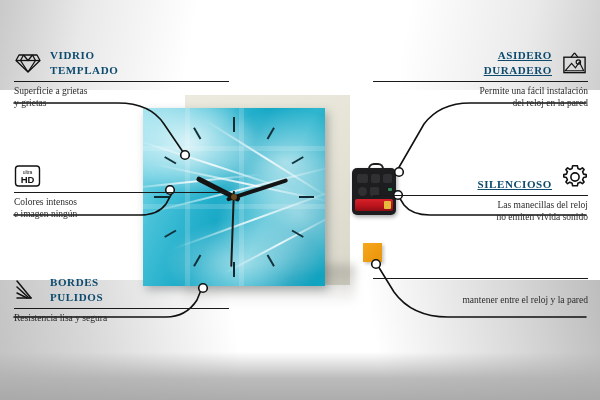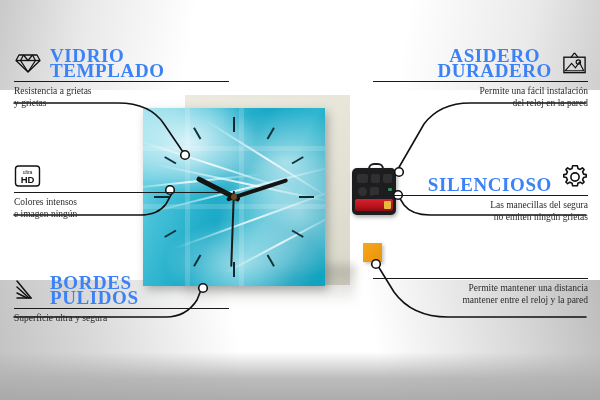--- a/index.html
+++ b/index.html
@@ -56,24 +56,24 @@
   .foam{position:absolute;left:363px;top:243px;width:19px;height:19px;
     background:linear-gradient(135deg,#f7a81b,#e8930c);box-shadow:2px 2px 3px rgba(0,0,0,.22);}
 
   
   .connectors{position:absolute;inset:0;pointer-events:none;}
 
   
   .feat{position:absolute;width:215px;}
   .feat .head{display:flex;align-items:center;gap:9px;}
   .feat.right .head{justify-content:flex-end;}
-  .feat .titles{font-family:"Liberation Serif",serif;font-weight:700;color:#3b82f6;
-    font-size:19px;line-height:15px;letter-spacing:.6px;text-transform:uppercase;}
+  .feat .titles{font-family:"Liberation Serif",serif;font-weight:700;color:#0c4a6e;
+    font-size:11px;line-height:15px;letter-spacing:.6px;text-transform:uppercase;}
   .feat.left .titles{text-align:left;}
-  .feat.right .titles{text-align:center;}
+  .feat.right .titles{text-align:right;text-decoration:underline;}
   .rule{height:1.4px;background:#1a1a1a;margin:3px 0 4px 0;}
   .desc{font-family:"Liberation Serif",serif;font-size:9.5px;line-height:11.5px;color:#2b2b2b;}
   .feat.right .desc{text-align:right;}
   .ico{width:27px;height:27px;flex:0 0 27px;display:flex;align-items:center;justify-content:center;}
   .ico svg{display:block;}
 
   .f1{left:14px;top:48px;}
   .f2{left:14px;top:162px;}
   .f3{left:14px;top:275px;}
   .f4{right:12px;top:48px;}
@@ -197,21 +197,21 @@
           </g>
         </svg>
       </span>
       <span class="titles">
         <span>VIDRIO</span><br>
         <span>TEMPLADO</span>
       </span>
     </div>
     <div class="rule"></div>
     <div class="desc">
-      <span>Resistencia a grietas</span><br>
+      <span>Superficie a grietas</span><br>
       <span>y grietas</span>
     </div>
   </div>
 
   <div class="feat left f2">
     <div class="head">
       <span class="ico">
         <svg width="27" height="24" viewBox="0 0 27 24">
           <rect x="1.5" y="2" width="24" height="20" rx="3" fill="none" stroke="#111" stroke-width="1.4"></rect>
           <text x="13.5" y="10.2" font-family="Liberation Sans, sans-serif" font-size="5" text-anchor="middle" fill="#111">ultra</text>
@@ -238,21 +238,21 @@
           </g>
         </svg>
       </span>
       <span class="titles">
         <span>BORDES</span><br>
         <span>PULIDOS</span>
       </span>
     </div>
     <div class="rule"></div>
     <div class="desc">
-      <span>Superficie ultra y segura</span>
+      <span>Resistencia lisa y segura</span>
     </div>
   </div>
 
   <div class="feat right f4">
     <div class="head">
       <span class="titles">
         <span>ASIDERO</span><br>
         <span>DURADERO</span>
       </span>
       <span class="ico">
@@ -284,26 +284,26 @@
                      -1,2.3 1.5,2.2 -1.7,1.7 -2.2,-1.5 -2.3,1 -0.5,2.6 -2.4,0 -2.4,0 -0.5,-2.6 -2.3,-1
                      -2.2,1.5 -1.7,-1.7 1.5,-2.2 -1,-2.3 -2.6,-0.5 0,-2.4 2.6,-0.5 1,-2.3 -1.5,-2.2 1.7,-1.7
                      2.2,1.5 2.3,-1 0.5,-2.6 z"></path>
             <circle cx="13" cy="13" r="4.1"></circle>
           </g>
         </svg>
       </span>
     </div>
     <div class="rule"></div>
     <div class="desc">
-      <span>Las manecillas del segura</span><br>
-      <span>no emiten ningún grietas</span>
+      <span>Las manecillas del reloj</span><br>
+      <span>no emiten vívida sonido</span>
     </div>
   </div>
 
   <div class="feat right f6">
     <div class="rule"></div>
     <div class="desc">
-      <span>Permite mantener una distancia</span><br>
+      <br>
       <span>mantener entre el reloj y la pared</span>
     </div>
   </div>
 
 </div>
 
 </body></html>

